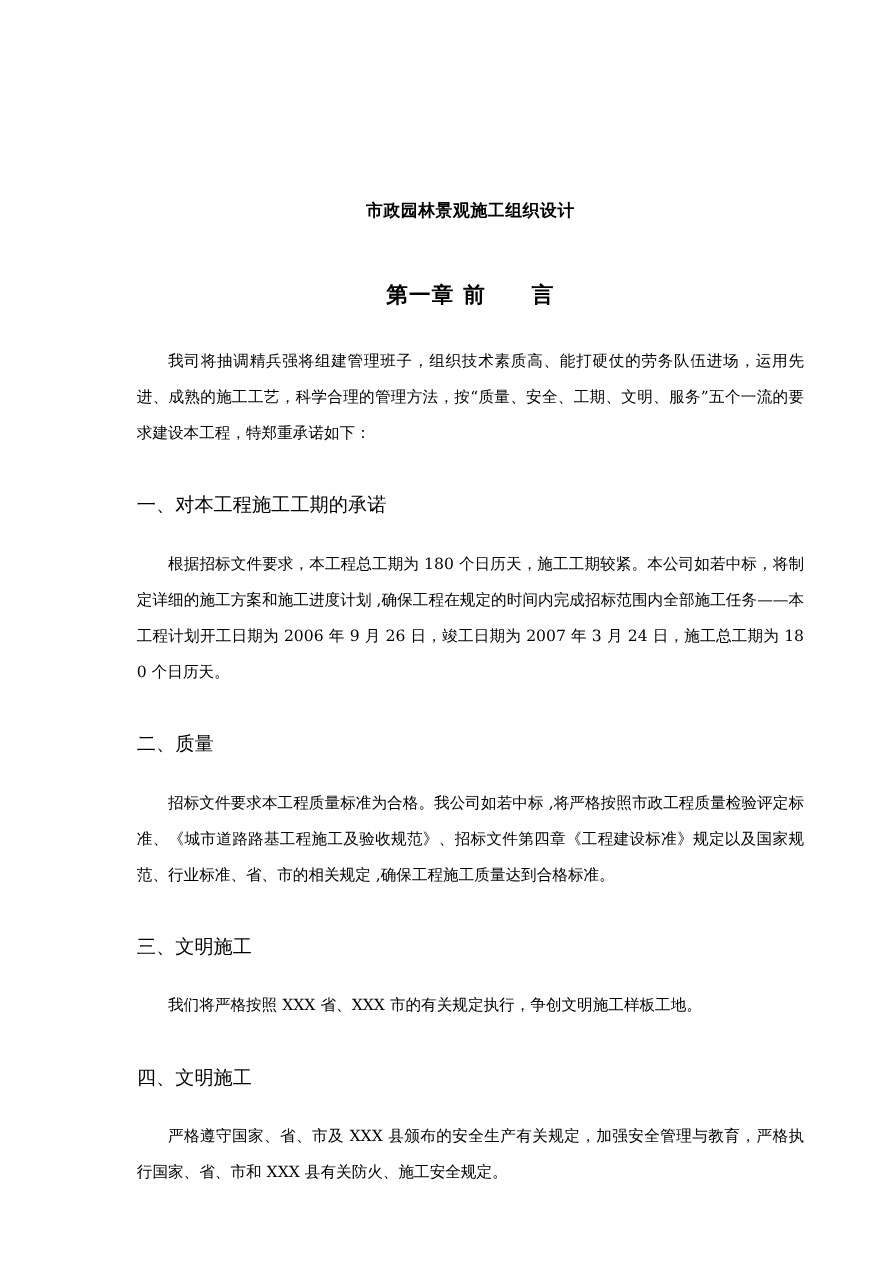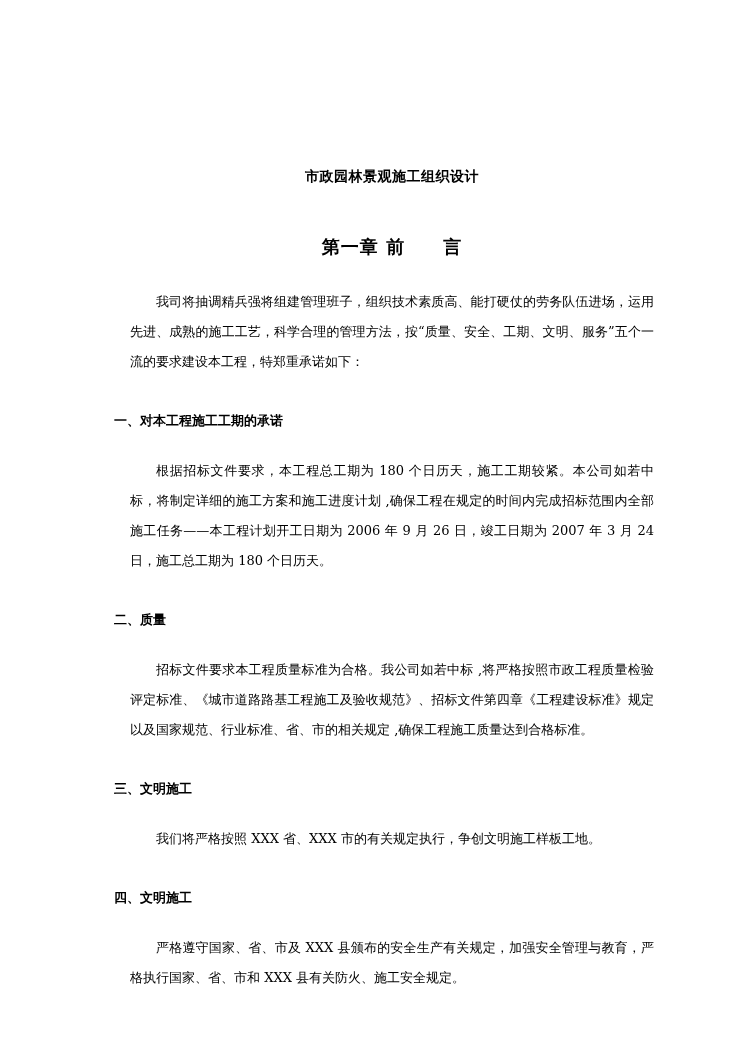--- a/index.html
+++ b/index.html
@@ -35,29 +35,29 @@
     text-align: center;
     margin: 50px 0 0 0;
     line-height: 21px;
     letter-spacing: 1px;
   }
   .para {
     font-size: 13px;
     line-height: 30px;
     text-align: justify;
     text-indent: 2em;
-    margin: 16px;
+    margin: 0;
     word-break: break-all;
   }
   .intro-para {
     margin-top: 30px;
   }
   .section-heading {
-    font-size: 13px;
-    font-weight: bold;
+    font-size: 16px;
+    font-weight: normal;
     margin: 34px 0 0 0;
     line-height: 19px;
   }
   .section-body {
     margin-top: 26px;
   }
 </style>
 </head>
 <body>
 

